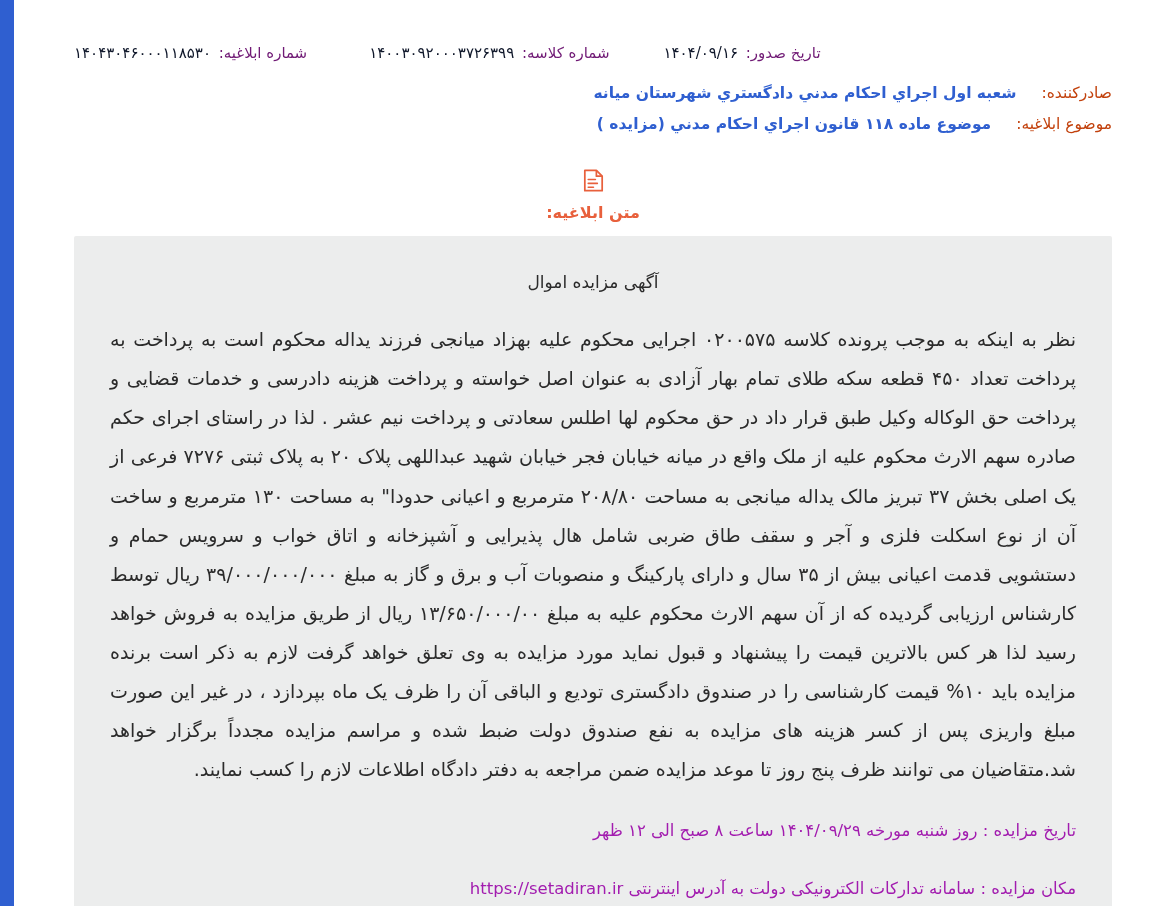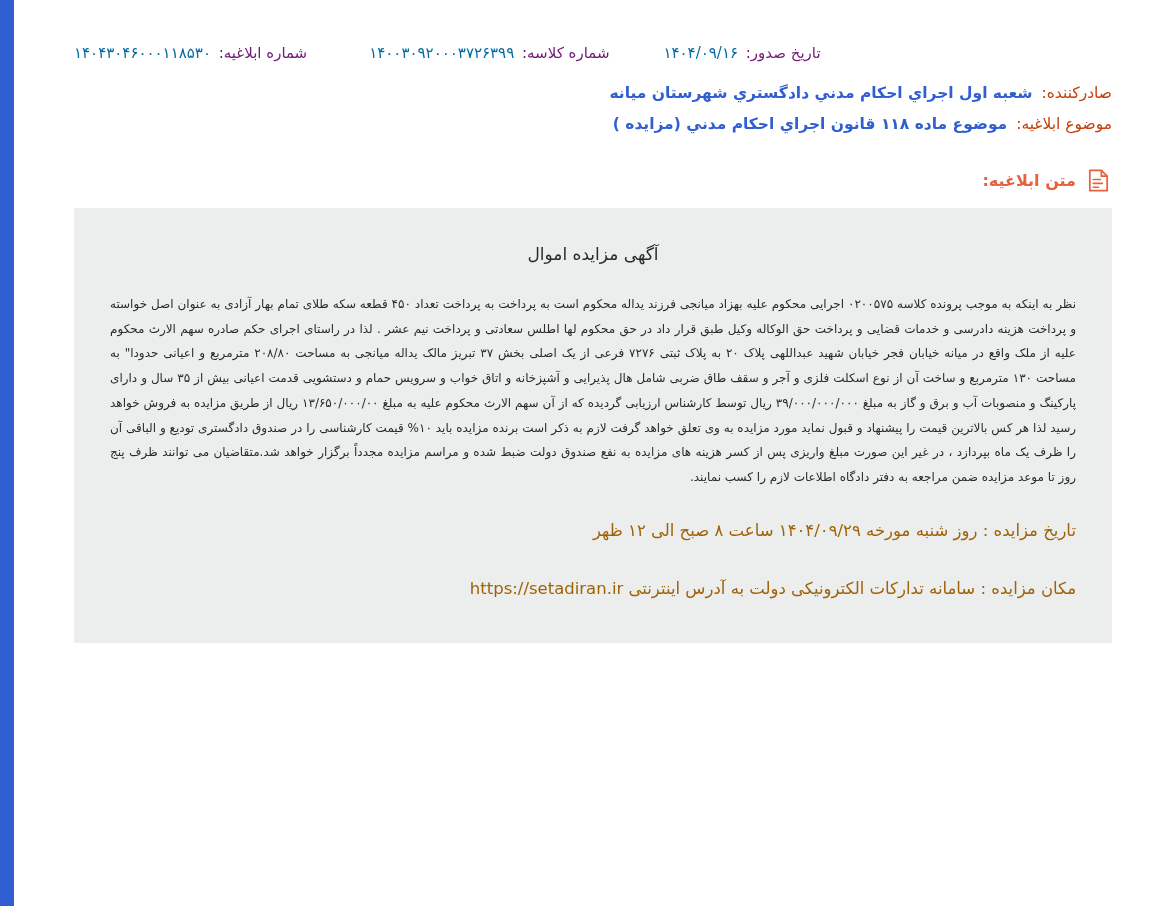--- a/index.html
+++ b/index.html
@@ -44,45 +44,45 @@
   }
   .meta-item {
     font-size: 15px;
     white-space: nowrap;
     color: #6f6f6f;
   }
   .meta-item .meta-label {
     color: #701a75;
   }
   .meta-item .meta-value {
-    color: #0369a1;
+    color: #0f172a;
     margin-right: 3px;
     letter-spacing: .2px;
   }
   .meta-spacer-1 { width: 62px; }
   .meta-spacer-2 { width: 54px; }
 
   
   .line-row {
     text-align: right;
     font-size: 15.5px;
     margin-bottom: 13px;
     color: #6f6f6f;
   }
   .line-row .line-label { color: #c2410c; }
   .line-row .line-value {
     color: #2f5fd0;
     font-weight: bold;
-    margin-right: 4px;
+    margin-right: 20px;
   }
 
   
   .section-head {
     display: flex;
-    flex-direction: row;
+    flex-direction: column;
     justify-content: flex-start;
     align-items: center;
     gap: 9px;
     margin-top: 34px;
     margin-bottom: 14px;
     padding-right: 0;
   }
   .section-title {
     color: #e8603c;
     font-weight: bold;
@@ -103,28 +103,28 @@
   }
   .card-title {
     text-align: center;
     font-size: 17px;
     color: #2b2b2b;
     margin: 6px 0 28px 0;
   }
   .card-body {
     text-align: justify;
     text-align-last: right;
-    font-size: 12px;
+    font-size: 19px;
     line-height: 2.06;
     color: #2b2b2b;
   }
   .card-line {
     font-size: 16.5px;
     line-height: 2.1;
-    color: #a16207;
+    color: #a21caf;
     margin-top: 24px;
     text-align: right;
   }
   .ltr-inline {
     direction: ltr;
     unicode-bidi: embed;
     display: inline-block;
   }
 </style>
 </head>

